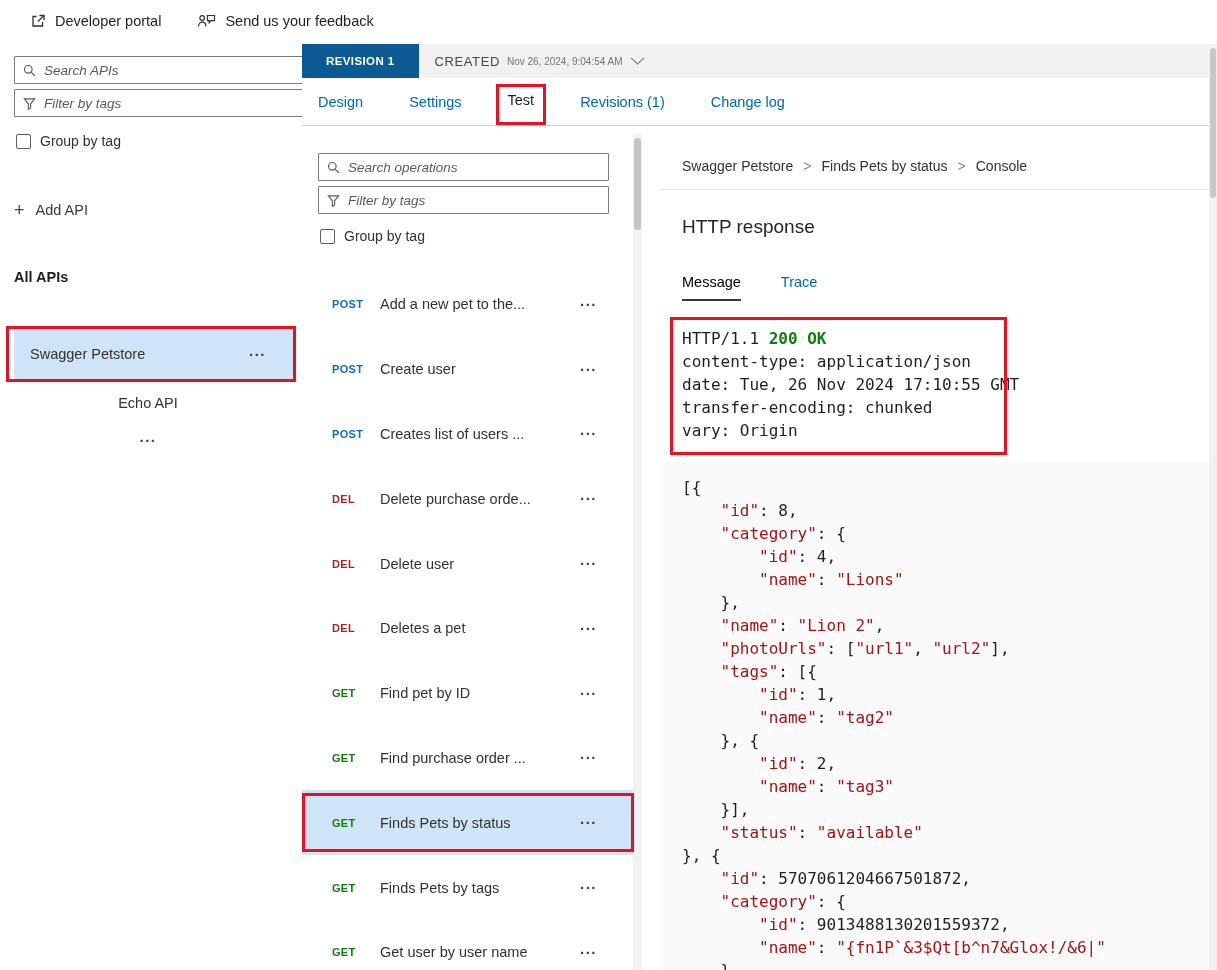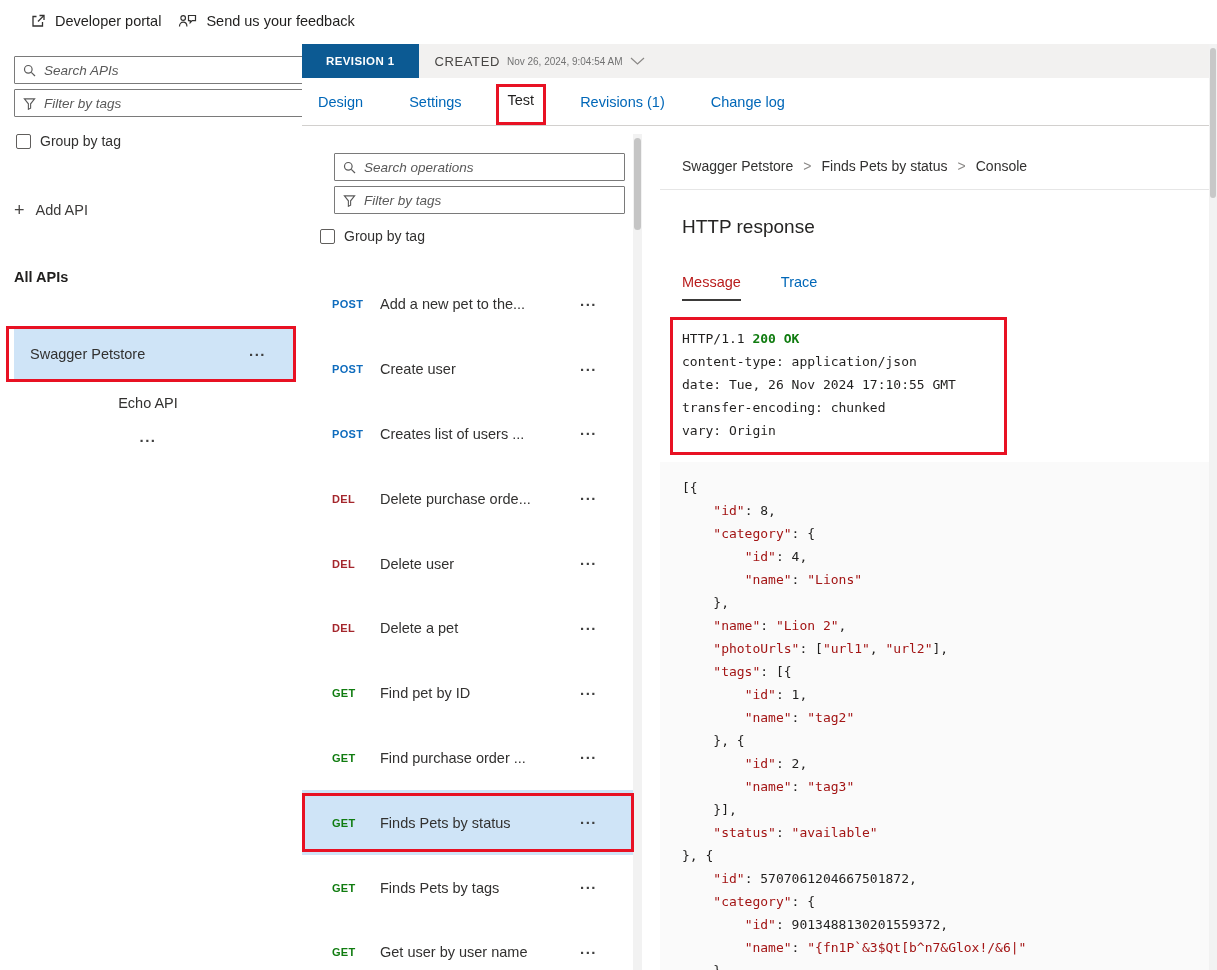--- a/index.html
+++ b/index.html
@@ -1,21 +1,21 @@
 <!DOCTYPE html>
 <html><head>
 <meta charset="utf-8">
 <style>
   * { margin:0; padding:0; box-sizing:border-box; }
   html,body { background:#fff; }
   body { font-family:"Liberation Sans", sans-serif; color:#323130; }
   .page { position:relative; width:1217px; height:970px; overflow:hidden; background:#fff; }
 
   
-  .topbar { position:absolute; left:0; top:0; width:100%; height:42px; display:flex; align-items:center; gap:17px; padding-left:30px; }
+  .topbar { position:absolute; left:0; top:0; width:100%; height:42px; display:flex; align-items:center; gap:36px; padding-left:30px; }
   .topbar-item { display:flex; align-items:center; gap:9px; font-size:14.5px; color:#201f1e; cursor:pointer; }
   .icon { display:inline-flex; align-items:center; justify-content:center; }
 
   
   .sidebar { position:absolute; left:14px; top:56px; width:280px; }
   .searchbox { width:295px; height:28px; border:1px solid #7a7a7a; border-radius:1px; display:flex; align-items:center; padding:0 8px; gap:8px; margin-bottom:5px; background:#fff; }
   .searchbox input { border:none; outline:none; flex:1; font-size:13.5px; font-family:inherit; color:#323130; background:transparent; }
   .searchbox input::placeholder { color:#595959; font-style:italic; }
   .checkrow { display:flex; align-items:center; gap:9px; margin:16px 0 0 2px; font-size:14px; color:#323130; }
   .checkbox { width:15px; height:15px; border:1px solid #605e5c; border-radius:2px; background:#fff; flex:0 0 auto; cursor:pointer; }
@@ -43,21 +43,21 @@
 
   
   .annotation { position:absolute; border:3px solid #e81123; pointer-events:none; z-index:6; }
   .ann-tab { left:-12px; right:-12px; top:6px; bottom:-3px; }
   .ann-api { left:-8px; right:-2px; top:-1px; bottom:-1px; }
   .ann-op { left:0; right:-1px; top:3px; bottom:3px; }
   .ann-headers { left:-12px; right:-10px; top:-10px; bottom:-13px; }
 
   
   .ops-panel { position:absolute; left:302px; top:140px; width:331px; }
-  .ops-panel .searchbox { width:291px; margin-left:32px; }
+  .ops-panel .searchbox { width:291px; margin-left:16px; }
   .ops-panel .searchbox:first-child { margin-top:13px; }
   .ops-panel .checkrow { margin-left:18px; margin-top:14px; }
   .ops-list { position:absolute; left:302px; top:272px; width:331px; }
   .op-row { height:64.8px; display:flex; align-items:center; padding:0 36px 0 30px; position:relative; cursor:pointer; }
   .op-row.selected { background:#cfe4f7; }
   .op-method { width:46px; flex:0 0 auto; font-size:11px; font-weight:700; letter-spacing:.3px; }
   .op-method.post { color:#0f6cbd; }
   .op-method.del  { color:#a4262c; }
   .op-method.get  { color:#107c10; }
   .op-label { flex:1; font-size:14.5px; color:#323130; margin-left:2px; white-space:nowrap; overflow:hidden; }
@@ -66,23 +66,23 @@
 
   
   .console { position:absolute; left:660px; top:140px; width:549px; }
   .breadcrumb { padding:18px 0 0 22px; font-size:14px; color:#323130; display:flex; gap:10px; align-items:center; }
   .crumb { cursor:default; }
   .crumb-sep { color:#8a8886; }
   .console-divider { margin-top:15px; border-top:1px solid #e6e6e6; width:100%; }
   .console-title { margin:26px 0 0 22px; font-size:19px; font-weight:400; color:#252423; }
   .response-tabs { margin:36px 0 0 22px; display:flex; gap:40px; font-size:14.5px; }
   .rtab { padding-bottom:9px; color:#0067b8; cursor:pointer; }
-  .rtab.active { color:#b91c1c; border-bottom:2px solid #3b3a39; }
+  .rtab.active { color:#000000; border-bottom:2px solid #3b3a39; }
   .response-headers { position:relative; margin:26px 0 0 22px; width:315px; }
-  .code-line, .code { font-family:"DejaVu Sans Mono", monospace; font-size:13px; line-height:23px; color:#201f1e; white-space:pre; }
+  .code-line, .code { font-family:"DejaVu Sans Mono", monospace; font-size:16px; line-height:23px; color:#201f1e; white-space:pre; }
   .tok-status { color:#107c10; font-weight:700; }
   .tok-r { color:#a31515; }
   .tok-p { color:#201f1e; }
   .response-body { position:absolute; left:660px; top:462px; right:0; bottom:0; background:#fafafa; }
   .response-body .code { padding:14px 0 0 22px; }
 
   
   .page-scrollbar { position:absolute; left:1209px; top:44px; width:8px; bottom:0; background:#f2f2f2; z-index:7; }
   .page-scroll-thumb { position:absolute; left:1px; right:1px; top:4px; height:150px; background:#c8c8c8; border-radius:4px; }
 </style>
@@ -223,21 +223,21 @@
         <span class="op-label">Delete purchase orde...</span>
         <span class="op-dots"></span>
       </div>
       <div class="op-row">
         <span class="op-method del">DEL</span>
         <span class="op-label">Delete user</span>
         <span class="op-dots"></span>
       </div>
       <div class="op-row">
         <span class="op-method del">DEL</span>
-        <span class="op-label">Delete a pet</span>
+        <span class="op-label">Deletes a pet</span>
         <span class="op-dots"></span>
       </div>
       <div class="op-row">
         <span class="op-method get">GET</span>
         <span class="op-label">Find pet by ID</span>
         <span class="op-dots"></span>
       </div>
       <div class="op-row">
         <span class="op-method get">GET</span>
         <span class="op-label">Find purchase order ...</span>

